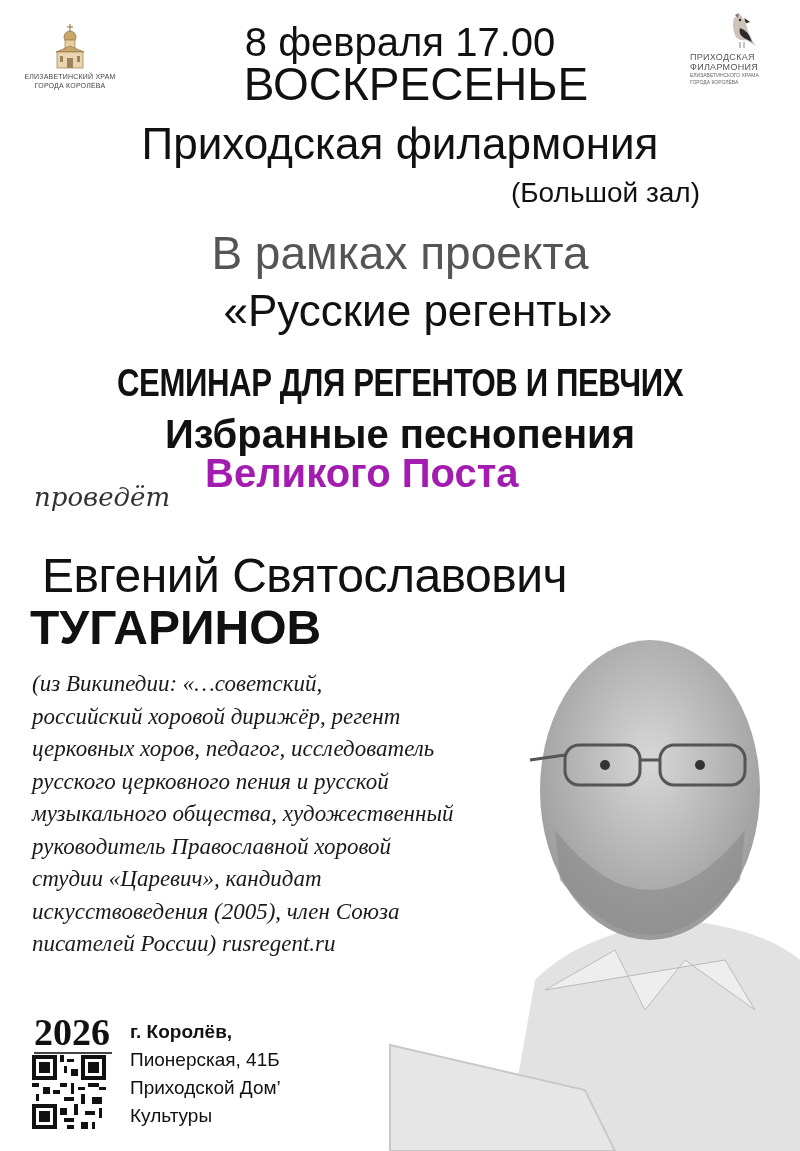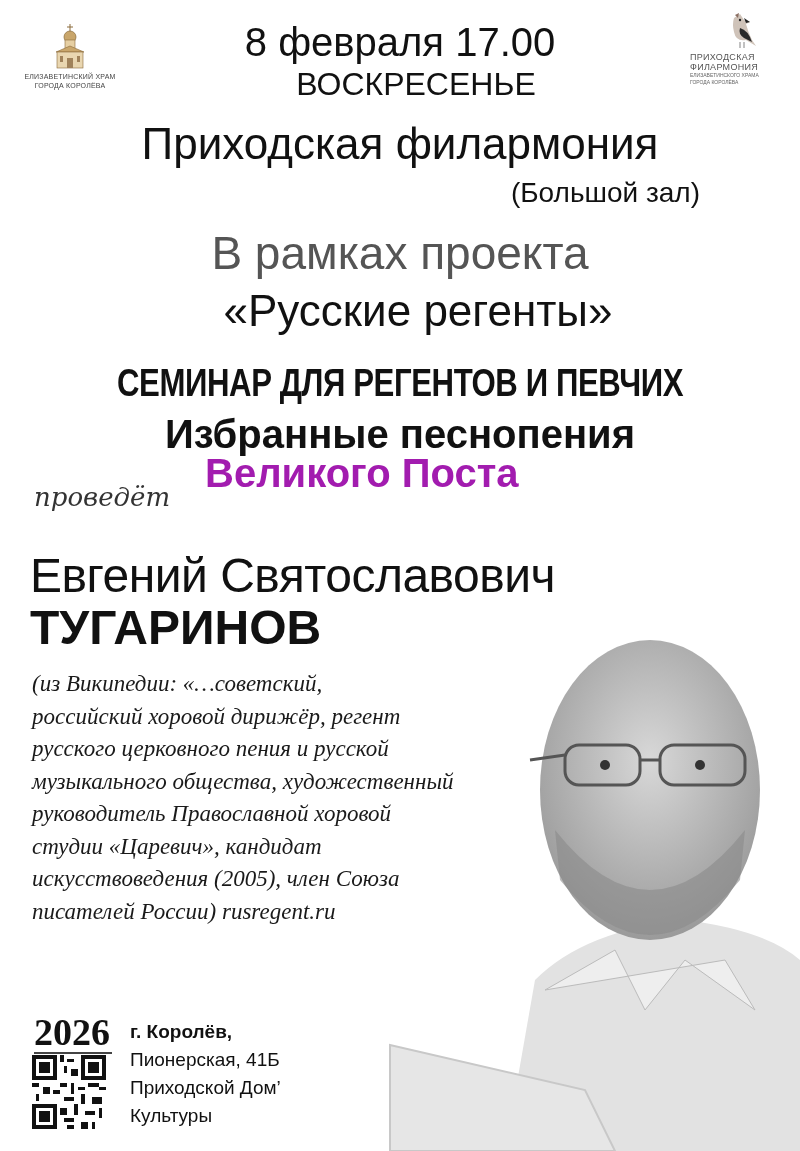--- a/index.html
+++ b/index.html
@@ -9,32 +9,32 @@
   .center { text-align:center; left:0; right:0; }
 
   
   .logo-left { left:22px; top:22px; width:96px; text-align:center; }
   .logo-right { left:690px; top:10px; width:104px; text-align:left; }
   .logo-cap { font-size:7px; line-height:9px; color:#444; letter-spacing:0.2px; }
   .logo-cap-lg { font-size:9px; line-height:10px; color:#555; letter-spacing:0.3px; }
   .logo-cap-sm { font-size:5px; line-height:7px; color:#666; }
 
   .date { top:22px; font-size:40px; line-height:40px; color:#111; }
-  .weekday { top:64px; font-size:32px; line-height:40px; color:#111;margin-left:32px; }
+  .weekday { top:64px; font-size:46px; line-height:40px; color:#111;margin-left:32px; }
   .venue { top:120px; font-size:44px; line-height:48px; color:#111; }
   .hall { top:178px; right:100px; font-size:28px; line-height:30px; color:#111;text-align:right; }
   .project-intro { top:228px; font-size:46px; line-height:50px; color:#555; }
   .project-name { top:286px; font-size:44px; line-height:50px; font-weight:normal; color:#111;padding-left:36px; }
   .seminar { top:362px; font-size:38px; line-height:42px; font-weight:bold; color:#111;
              transform:scaleX(0.82); transform-origin:center; letter-spacing:-0.5px; }
   .topic1 { top:412px; font-size:40px; line-height:44px; font-weight:bold; color:#111; }
   .topic2 { top:451px; left:205px; font-size:40px; line-height:44px; font-weight:bold; color:#a21caf; }
   .conducts { top:482px; left:34px; font-family:"DejaVu Serif", serif; font-style:italic;
               font-size:26px; color:#333;text-align:center; }
-  .firstname { top:550px; left:30px; font-size:48px; line-height:52px; color:#111; letter-spacing:-0.5px; }
+  .firstname { top:550px; left:42px; font-size:48px; line-height:52px; color:#111; letter-spacing:-0.5px; }
   .lastname { top:602px; left:30px; font-size:48px; line-height:52px; font-weight:bold; color:#111; }
   .bio { top:668px; left:32px; width:480px; font-family:"Liberation Serif", serif; font-style:italic;
          font-size:23px; line-height:32.5px; color:#1a1a1a; }
   .bio div { white-space:nowrap; }
 
   
   .photo { left:385px; top:630px; width:415px; height:521px; }
 
   .year { left:34px; top:1012px; font-family:"Liberation Serif", serif; font-weight:bold;
           font-size:38px; line-height:40px; color:#111; border-bottom:2px solid #444; padding-right:2px; }
@@ -109,20 +109,21 @@
     <line x1="145" y1="130" x2="180" y2="125" stroke="#555" stroke-width="3"></line>
     <circle cx="220" cy="135" r="5" fill="#333"></circle>
     <circle cx="315" cy="135" r="5" fill="#333"></circle>
     <polygon points="5,415 200,460 230,521 5,521" fill="#e6e6e6" stroke="#c8c8c8" stroke-width="2"></polygon>
   </svg>
 </div>
 
 <div class="abs bio">
   <div>(из Википедии: «…советский,</div>
   <div>российский хоровой дирижёр, регент</div>
+  <div>церковных хоров, педагог, исследователь</div>
   <div>русского церковного пения и русской</div>
   <div>музыкального общества, художественный</div>
   <div>руководитель Православной хоровой</div>
   <div>студии «Царевич», кандидат</div>
   <div>искусствоведения (2005), член Союза</div>
   <div>писателей России) rusregent.ru</div>
 </div>
 
 <div class="abs year">2026</div>
 <div class="abs qr">

